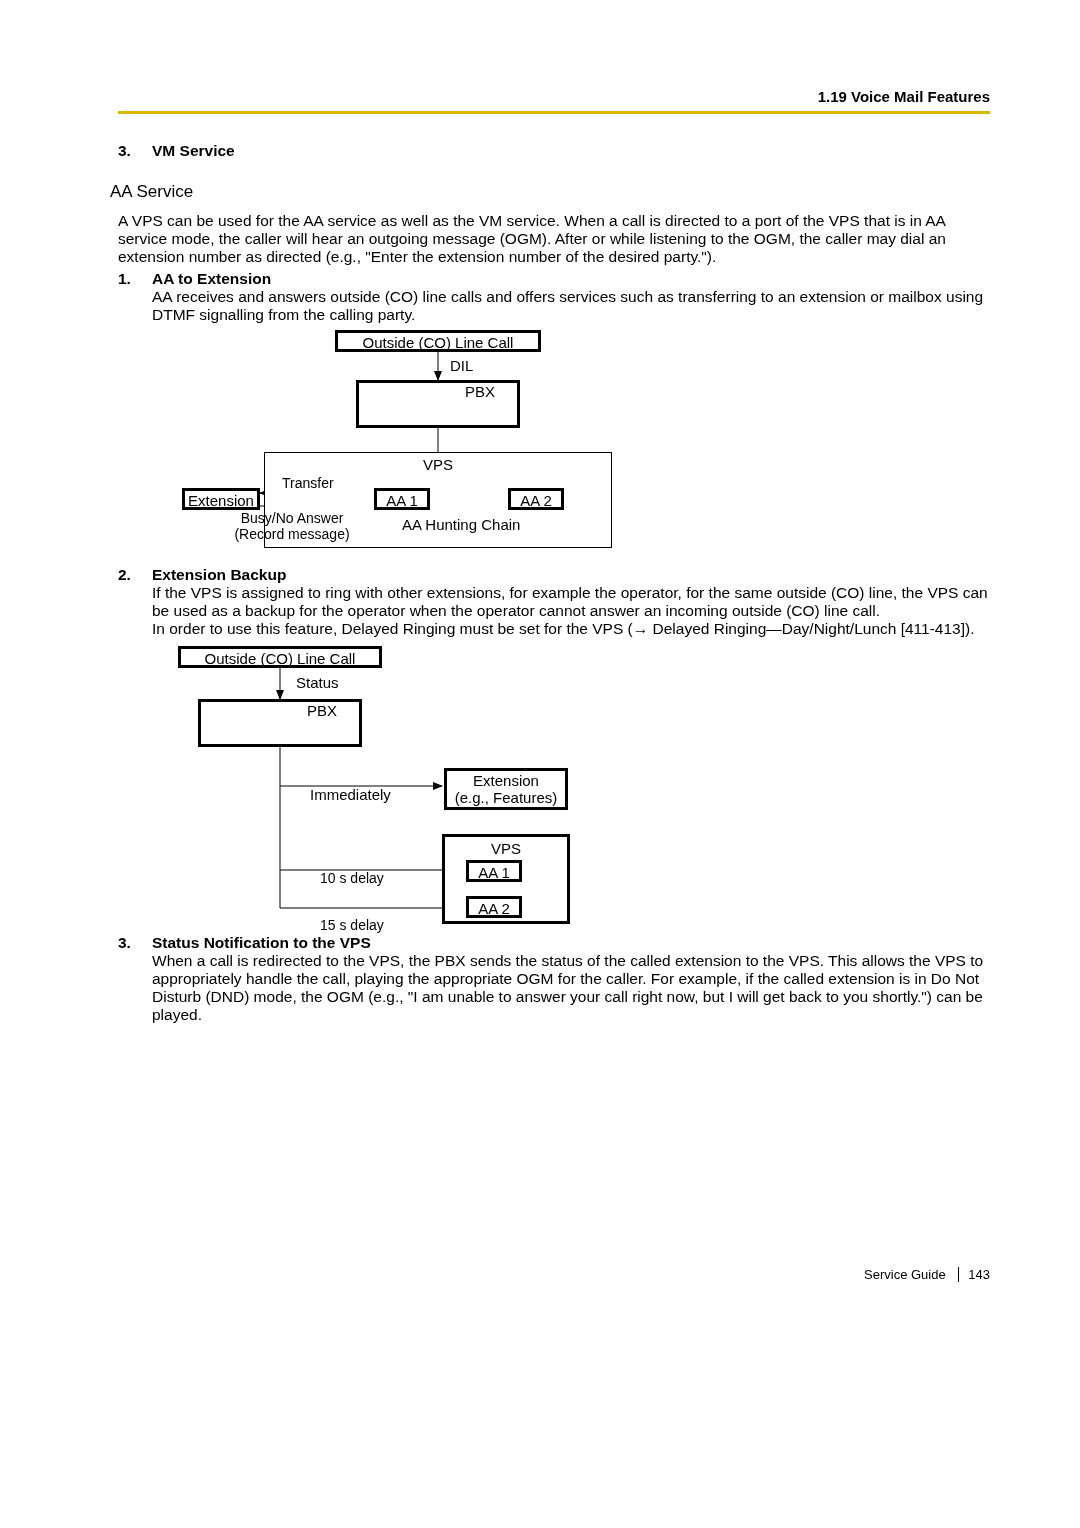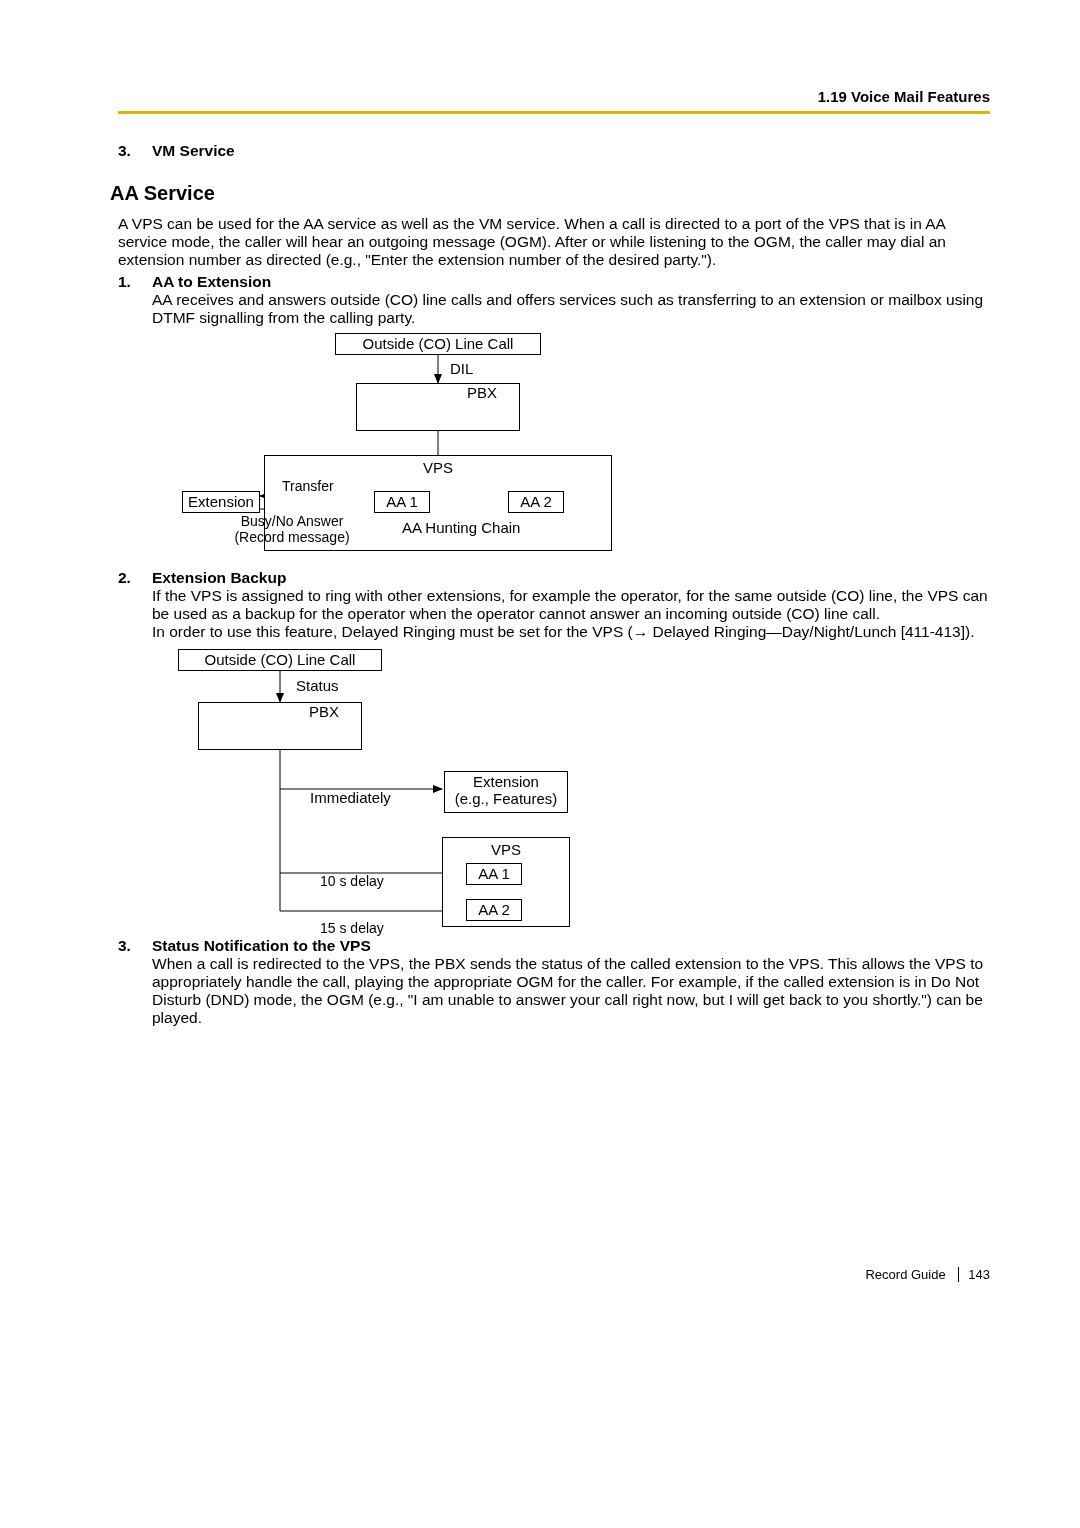--- a/index.html
+++ b/index.html
@@ -26,29 +26,29 @@
   .gold-rule {
     height: 3px;
     background: #d9b800;
     margin-bottom: 28px;
   }
   .num-item { display: flex; }
   .num { font-weight: bold; min-width: 34px; }
   .num-body { flex: 1; }
   .num-title { font-weight: bold; }
   .sec-h2 {
-    font-weight: bold;
-    font-size: 20px;
+    font-weight: normal;
+    font-size: 17px;
     margin-top: 22px;
   }
   .para { margin-top: 10px; }
   .diagram { position: relative; margin: 6px 0 0 0; }
   .dbox {
     position: absolute;
-    border: 1px solid #000000;
+    border: 3px solid #000000;
     text-align: center;
     font-size: 15px;
     background: #fff;
     box-sizing: border-box;
     padding-top: 1px;
   }
   .dlabel {
     position: absolute;
     font-size: 15px;
     text-align: center;
@@ -176,18 +176,18 @@
 
   <div class="num-item" style="margin-top:8px;">
     <div class="num">3.</div>
     <div class="num-body">
       <span class="num-title">Status Notification to the VPS</span><br>
       <span>When a call is redirected to the VPS, the PBX sends the status of the called extension to the VPS. This allows the VPS to appropriately handle the call, playing the appropriate OGM for the caller. For example, if the called extension is in Do Not Disturb (DND) mode, the OGM (e.g., "I am unable to answer your call right now, but I will get back to you shortly.") can be played.</span>
     </div>
   </div>
 
   <div class="footer">
-    <span>Record Guide</span>
+    <span>Service Guide</span>
     <span class="sep"></span>
     <span>143</span>
   </div>
 
 </div>
 
 </body></html>

